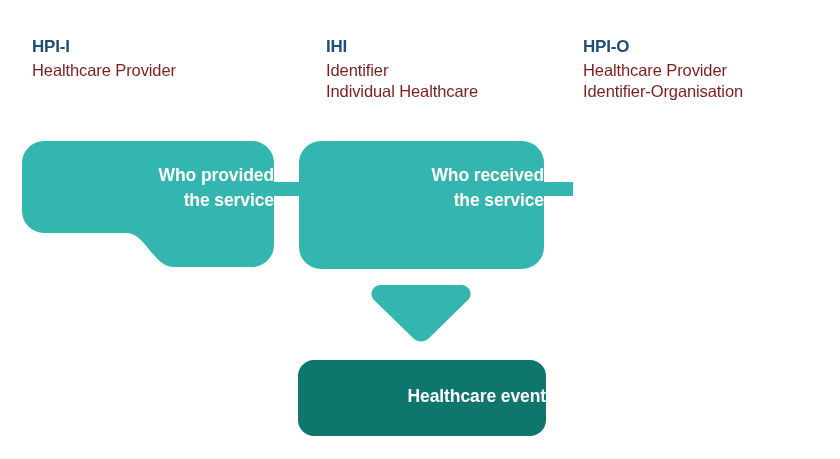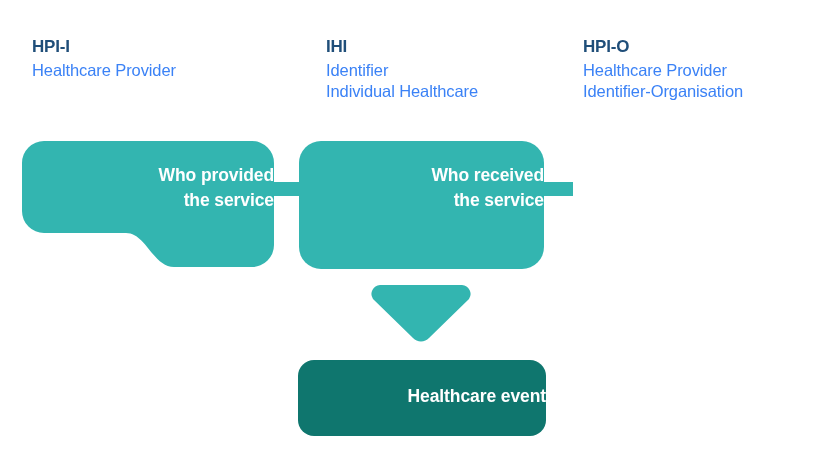--- a/index.html
+++ b/index.html
@@ -30,21 +30,21 @@
     font-weight: bold;
     color: #1f4e79;
     line-height: 22px;
     letter-spacing: -0.2px;
     margin: 0 0 2px 0;
     white-space: nowrap;
   }
   .label-desc {
     font-size: 16.5px;
     font-weight: 400;
-    color: #3b82f6;
+    color: #7f1d1d;
     line-height: 21px;
     letter-spacing: -0.1px;
     margin: 0;
     white-space: nowrap;
   }
   #label-hpi-i { left: 32px; }
   #label-ihi   { left: 318px; margin-left: 8px; }
   #label-hpi-o { left: 583px; }
 
   

